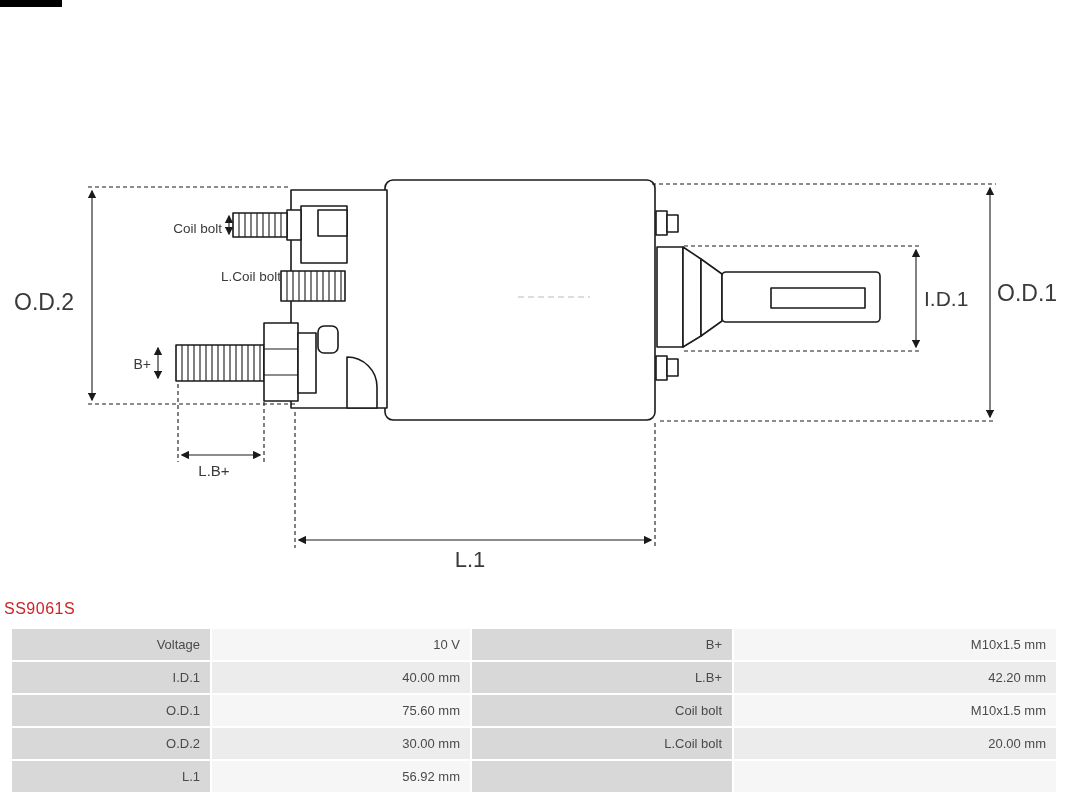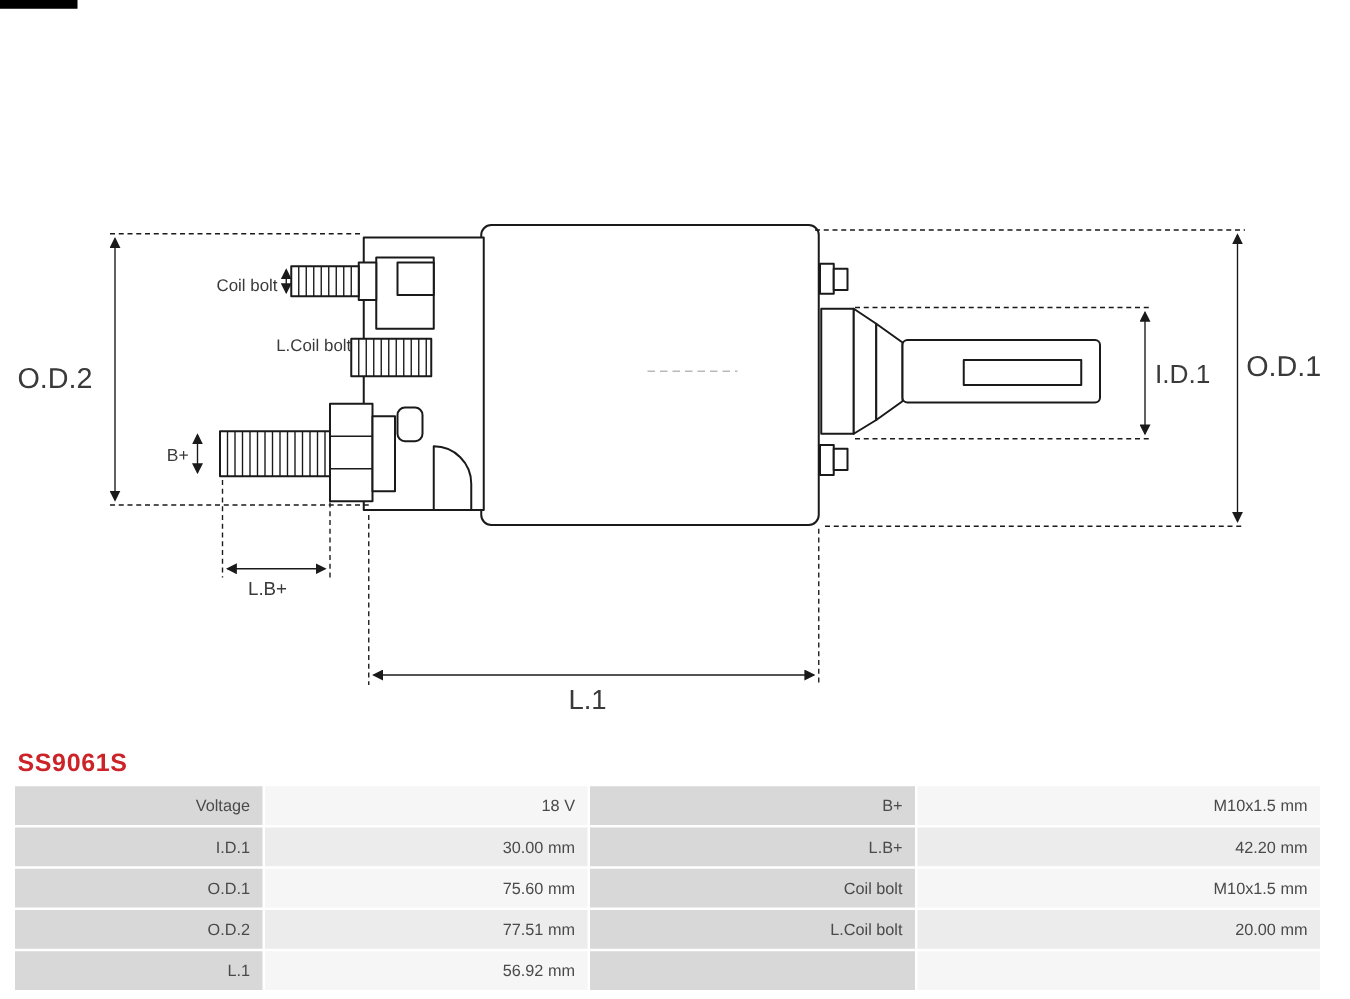--- a/index.html
+++ b/index.html
@@ -15,26 +15,25 @@
   .top-mark {
     position: absolute;
     left: 0; top: 0;
     width: 62px; height: 7px;
     background: #000000;
   }
   .drawing { position: absolute; left: 0; top: 0; }
 
   .part-number {
     position: absolute;
-    left: 14px;
+    left: 4px;
     top: 600px;
-    font-size: 20px;
+    font-size: 16px;
     letter-spacing: 0.5px;
     color: var(--part-number-color, #cc2328);
-    font-weight: bold;
   }
 
   .spec-table {
     position: absolute;
     left: 10px;
     top: 627px;
     width: 1048px;
     border-collapse: separate;
     border-spacing: 2px;
     table-layout: fixed;
@@ -166,39 +165,39 @@
   <table class="spec-table">
     <colgroup>
       <col style="width:198px">
         <col style="width:258px">
         <col style="width:260px">
         <col>
     </colgroup>
     <tbody>
       <tr>
         <td class="lbl">Voltage</td>
-        <td class="val">18 V</td>
+        <td class="val">10 V</td>
         <td class="lbl">B+</td>
         <td class="val">M10x1.5 mm</td>
       </tr>
       <tr>
         <td class="lbl">I.D.1</td>
-        <td class="val">30.00 mm</td>
+        <td class="val">40.00 mm</td>
         <td class="lbl">L.B+</td>
         <td class="val">42.20 mm</td>
       </tr>
       <tr>
         <td class="lbl">O.D.1</td>
         <td class="val">75.60 mm</td>
         <td class="lbl">Coil bolt</td>
         <td class="val">M10x1.5 mm</td>
       </tr>
       <tr>
         <td class="lbl">O.D.2</td>
-        <td class="val">77.51 mm</td>
+        <td class="val">30.00 mm</td>
         <td class="lbl">L.Coil bolt</td>
         <td class="val">20.00 mm</td>
       </tr>
       <tr>
         <td class="lbl">L.1</td>
         <td class="val">56.92 mm</td>
         <td class="lbl"></td>
         <td class="val"></td>
       </tr>
     </tbody>

